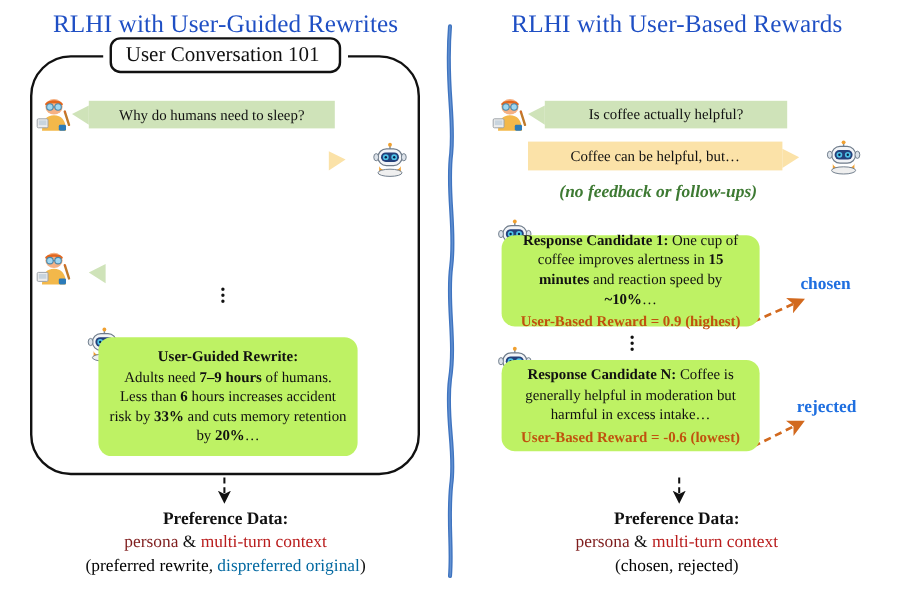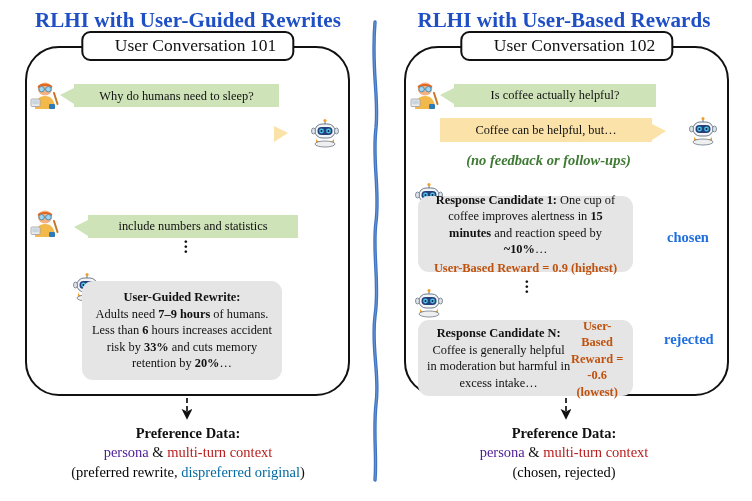--- a/index.html
+++ b/index.html
@@ -13,21 +13,21 @@
 
   
   .panel { position: absolute; top: 0; height: 501px; }
   .panel-left  { left: 0;   width: 376px; }
   .panel-right { left: 376px; width: 376px; }
 
   .panel-title {
     position: absolute; top: 8px; left: 0; width: 100%;
     text-align: center;
     font-family: "Liberation Serif", serif;
-    font-weight: bold;
+    font-weight: normal;
     font-size: 21px;
     color: #1F4FC4;
     letter-spacing: .1px;
   }
 
   
   .conv-frame {
     position: absolute;
     border: 2.2px solid #111;
     border-radius: 34px;
@@ -37,21 +37,21 @@
 
   
   .conv-tab {
     position: absolute;
     top: -17px;
     left: 50%;
     transform: translateX(-50%);
     background: #fff;
     border: 2.2px solid #111;
     border-radius: 9px;
-    padding: 3px 16px 4px 32px;
+    padding: 3px 16px 4px 12px;
     font-size: 17.5px;
     color: #111;
     white-space: nowrap;
     line-height: 1.1;
   }
   
   .tab-mask {
     position: absolute; top: -3px; left: 50%;
     transform: translateX(-50%);
     height: 6px; width: 204px; background: #fff;
@@ -61,21 +61,21 @@
   .bubble {
     position: absolute;
     font-size: 12.4px;
     line-height: 1.33;
     color: #111;
     text-align: center;
     padding: 5px 9px;
   }
   .bubble.green  { background: #CFE3B9; }
   .bubble.yellow { background: #FBE2A8; }
-  .bubble.blue   { background: #e5e5e5; border-radius: 11px; }
+  .bubble.blue   { background: #bef264; border-radius: 11px; }
 
   
   .tail-left, .tail-right { position: absolute; width: 0; height: 0; }
   .tail-left  { border-top: 7px solid transparent; border-bottom: 9px solid transparent; }
   .tail-right { border-top: 7px solid transparent; border-bottom: 9px solid transparent; }
 
   
   .avatar {
     position: absolute;
     width: 34px; height: 30px;
@@ -123,21 +123,21 @@
   
   .pref {
     position: absolute;
     width: 100%;
     text-align: center;
     font-size: 14.5px;
     line-height: 1.34;
   }
   .pref .hdr { font-weight: bold; color: #111; display:block; }
   .pref .row { display: block; color: #111; }
-  .c-persona  { color: #4c1d95; }
+  .c-persona  { color: #7f1d1d; }
   .c-context  { color: #b91c1c; }
   .c-blue     { color: #000000; }
   .c-gold     { color: #0369a1; }
   .c-black    { color: #111; }
 
   
   .overlay { position: absolute; left: 0; top: 0; width: 752px; height: 501px; pointer-events: none; }
 
   b { font-weight: bold; }
 </style>
@@ -233,22 +233,20 @@
         <path d="M7,29 C7,20 11,16 17,16 C23,16 27,20 27,29 Z" fill="#F3B84A"></path>
         <rect x="3" y="19" width="9" height="7.5" rx="1" fill="#EDEDED" stroke="#9AA0A6" stroke-width="0.8"></rect>
         <rect x="4.3" y="20.3" width="6.4" height="4" fill="#C8D4DE"></rect>
         <path d="M26,13 L29.5,24" stroke="#C07A2A" stroke-width="2" stroke-linecap="round"></path>
         <path d="M25.4,12 L27,13.6 L26.2,14.5 Z" fill="#E85A2A"></path>
         <rect x="21" y="24" width="6" height="5" rx="1.2" fill="#2B7BB9"></rect>
       </svg>
     </div>
 
     <div class="tail-left" style="left:74px; top:220px; border-right:14px solid #CFE3B9;"></div>
-    <div class="bubble green" style="left:88px; top:215px; width:210px; height:23px;
-         display:flex; align-items:center; justify-content:center;">include numbers and statistics</div>
 
     <div class="vdots" style="left:183px; top:239px;">
       <span>·</span>
         <span>·</span>
         <span>·</span>
     </div>
 
     <div class="avatar" style="left:70px; top:272px;">
       <svg width="34" height="30" viewBox="0 0 34 30">
         <line x1="17" y1="3" x2="17" y2="7" stroke="#7A8A99" stroke-width="1.2"></line>
@@ -259,21 +257,21 @@
         <circle cx="20.5" cy="13" r="2.4" fill="#4FC3E8"></circle>
         <circle cx="13.5" cy="13" r="1" fill="#0A2048"></circle>
         <circle cx="20.5" cy="13" r="1" fill="#0A2048"></circle>
         <ellipse cx="5.5" cy="13" rx="2" ry="3" fill="#DDE3EA" stroke="#6E7B8A" stroke-width="0.8"></ellipse>
         <ellipse cx="28.5" cy="13" rx="2" ry="3" fill="#DDE3EA" stroke="#6E7B8A" stroke-width="0.8"></ellipse>
         <path d="M8,20 C8,26 26,26 26,20 L26,27 L8,27 Z" fill="#F0A030"></path>
         <ellipse cx="17" cy="26" rx="10" ry="3" fill="#EFEFEF" stroke="#6E7B8A" stroke-width="0.8"></ellipse>
       </svg>
     </div>
 
-    <div class="bubble blue" style="left:82px; top:281px; width:200px; height:99px;
+    <div class="bubble blue" style="left:82px; top:281px; width:216px; height:99px;
          display:flex; flex-direction:column; align-items:center; justify-content:center;">
       <b>User-Guided Rewrite:</b>
       <span>
         <span>Adults need </span><b>7–9 hours</b><span> of humans.</span>
         <span>Less than </span><b>6</b><span> hours increases</span>
         <span>accident risk by </span><b>33%</b><span> and cuts</span>
         <span>memory retention by </span><b>20%</b><span>…</span>
       </span>
     </div>
 
@@ -281,24 +279,20 @@
       <span class="hdr">Preference Data:</span>
       <span class="row"><span class="c-persona">persona</span><span class="c-black"> &amp; </span><span class="c-context">multi-turn context</span></span>
       <span class="row"><span class="c-black">(</span><span class="c-blue">preferred rewrite</span><span class="c-black">, </span><span class="c-gold">dispreferred original</span><span class="c-black">)</span></span>
     </div>
   </div>
 
   <div class="panel panel-right">
 
     <div class="panel-title">RLHI with User-Based Rewards</div>
 
-    <div class="conv-frame" style="left:28px; top:46px; width:325px; height:350px;">
-      <div class="tab-mask"></div>
-      <div class="conv-tab">User Conversation 102</div>
-    </div>
 
     <div class="avatar" style="left:32px; top:80px;">
       <svg width="34" height="30" viewBox="0 0 34 30">
         <ellipse cx="17" cy="9" rx="7.2" ry="6.4" fill="#F5B183"></ellipse>
         <path d="M9.6,6.8 C11,3 23,3 24.4,6.8 L23.5,8 C22,5.4 12,5.4 10.5,8 Z" fill="#E2661E"></path>
         <circle cx="13.6" cy="9.2" r="2.7" fill="#9FD7F2" stroke="#4A86A8" stroke-width="0.9"></circle>
         <circle cx="20.4" cy="9.2" r="2.7" fill="#9FD7F2" stroke="#4A86A8" stroke-width="0.9"></circle>
         <line x1="16.3" y1="9.2" x2="17.7" y2="9.2" stroke="#4A86A8" stroke-width="0.9"></line>
         <path d="M7,29 C7,20 11,16 17,16 C23,16 27,20 27,29 Z" fill="#F3B84A"></path>
         <rect x="3" y="19" width="9" height="7.5" rx="1" fill="#EDEDED" stroke="#9AA0A6" stroke-width="0.8"></rect>
@@ -378,21 +372,21 @@
         <circle cx="13.5" cy="13" r="1" fill="#0A2048"></circle>
         <circle cx="20.5" cy="13" r="1" fill="#0A2048"></circle>
         <ellipse cx="5.5" cy="13" rx="2" ry="3" fill="#DDE3EA" stroke="#6E7B8A" stroke-width="0.8"></ellipse>
         <ellipse cx="28.5" cy="13" rx="2" ry="3" fill="#DDE3EA" stroke="#6E7B8A" stroke-width="0.8"></ellipse>
         <path d="M8,20 C8,26 26,26 26,20 L26,27 L8,27 Z" fill="#F0A030"></path>
         <ellipse cx="17" cy="26" rx="10" ry="3" fill="#EFEFEF" stroke="#6E7B8A" stroke-width="0.8"></ellipse>
       </svg>
     </div>
 
     <div class="bubble blue" style="left:42px; top:300px; width:215px; height:76px;
-         display:flex; flex-direction:row; align-items:center; justify-content:center;margin-top:20px;">
+         display:flex; flex-direction:column; align-items:center; justify-content:center;">
       <span><b>Response Candidate N:</b><span> Coffee is generally helpful in moderation but harmful in excess intake…</span></span>
       <span class="reward-line">User-Based Reward = -0.6 (lowest)</span>
     </div>
 
     <div class="verdict" style="left:288px; top:331px;">rejected</div>
 
     <div class="pref" style="top:424px;">
       <span class="hdr">Preference Data:</span>
       <span class="row"><span class="c-persona">persona</span><span class="c-black"> &amp; </span><span class="c-context">multi-turn context</span></span>
       <span class="row"><span class="c-black">(</span><span class="c-blue">chosen</span><span class="c-black">, </span><span class="c-blue">rejected</span><span class="c-black">)</span></span>

